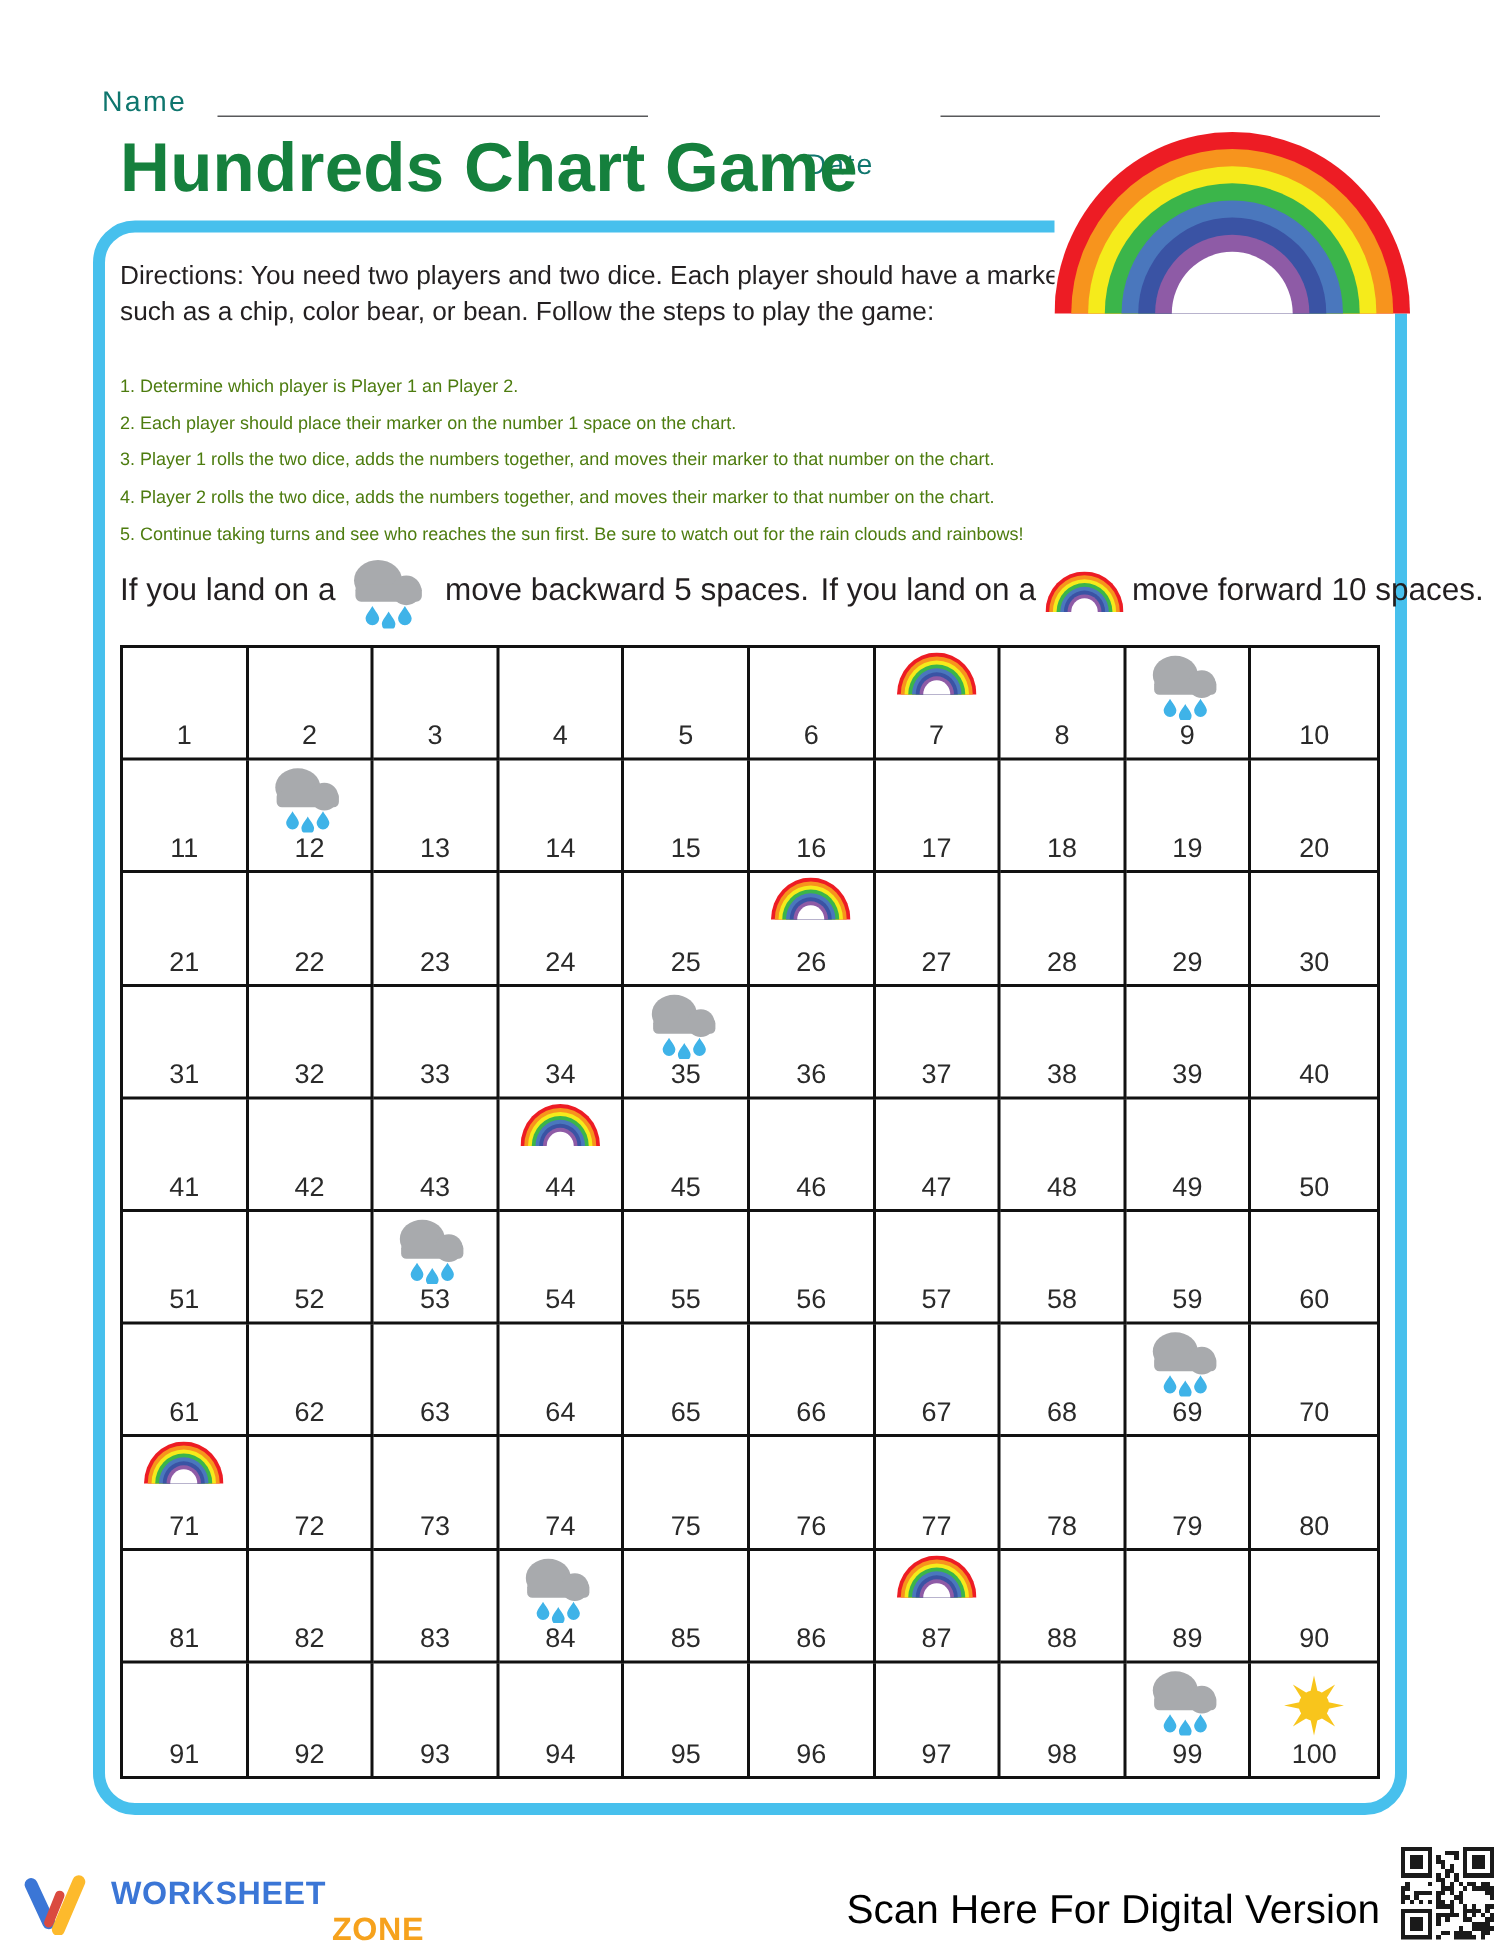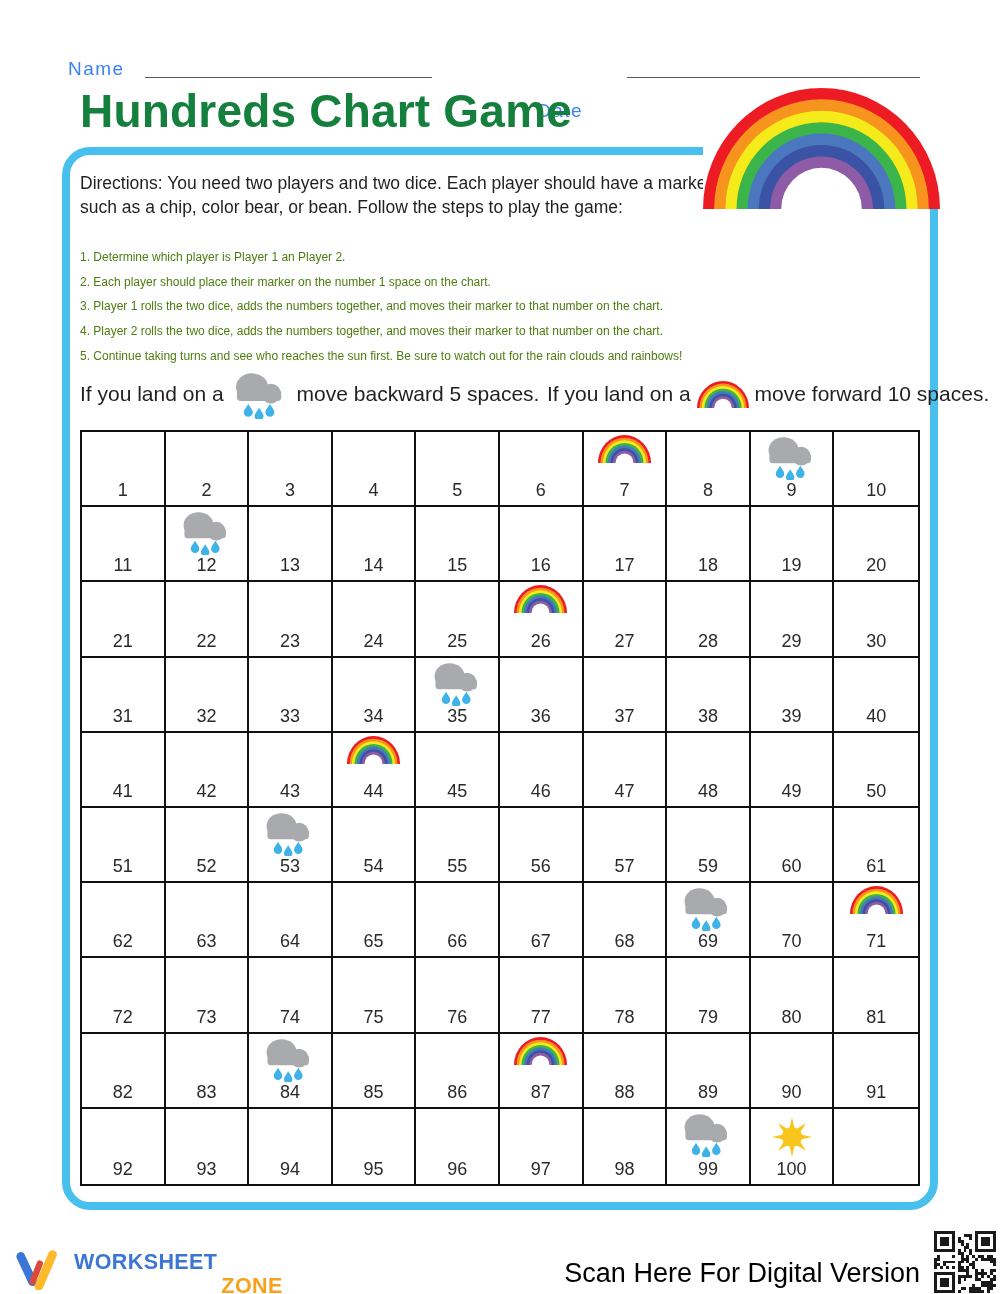--- a/index.html
+++ b/index.html
@@ -3,21 +3,21 @@
 <meta charset="utf-8">
 <style>
   * { margin:0; padding:0; box-sizing:border-box; }
   html,body { background:#ffffff; }
   .sheet {
     position:relative; width:1000px; height:1294px; margin:0 auto;
     background:#ffffff; overflow:hidden;
     font-family:"Liberation Sans", sans-serif; color:#231f20;
   }
   
-  .field-label { position:absolute; font-size:19px; letter-spacing:1.5px; color:#3b82f6; }
+  .field-label { position:absolute; font-size:19px; letter-spacing:1.5px; color:#0f766e; }
   .name-label  { left:68px;  top:58px; }
   .date-label  { left:537px; top:58px;margin-top:42px; }
   .field-line  { position:absolute; height:0; border-bottom:1.6px solid #58595b; }
   .name-line   { left:145px; top:77px; width:287px; }
   .date-line   { left:627px; top:77px; width:293px; }
   
   .page-title {
     position:absolute; left:80px; top:84px;
     font-size:46px; font-weight:600; letter-spacing:0.2px; color:#15803d;
   }
@@ -360,20 +360,23 @@
           <span class="cell-number">54</span>
         </div>
         <div class="cell">
           <span class="cell-number">55</span>
         </div>
         <div class="cell">
           <span class="cell-number">56</span>
         </div>
         <div class="cell">
           <span class="cell-number">57</span>
+        </div>
+        <div class="cell">
+          <span class="cell-number">58</span>
         </div>
         <div class="cell">
           <span class="cell-number">59</span>
         </div>
         <div class="cell">
           <span class="cell-number">60</span>
         </div>
         <div class="cell">
           <span class="cell-number">61</span>
         </div>

